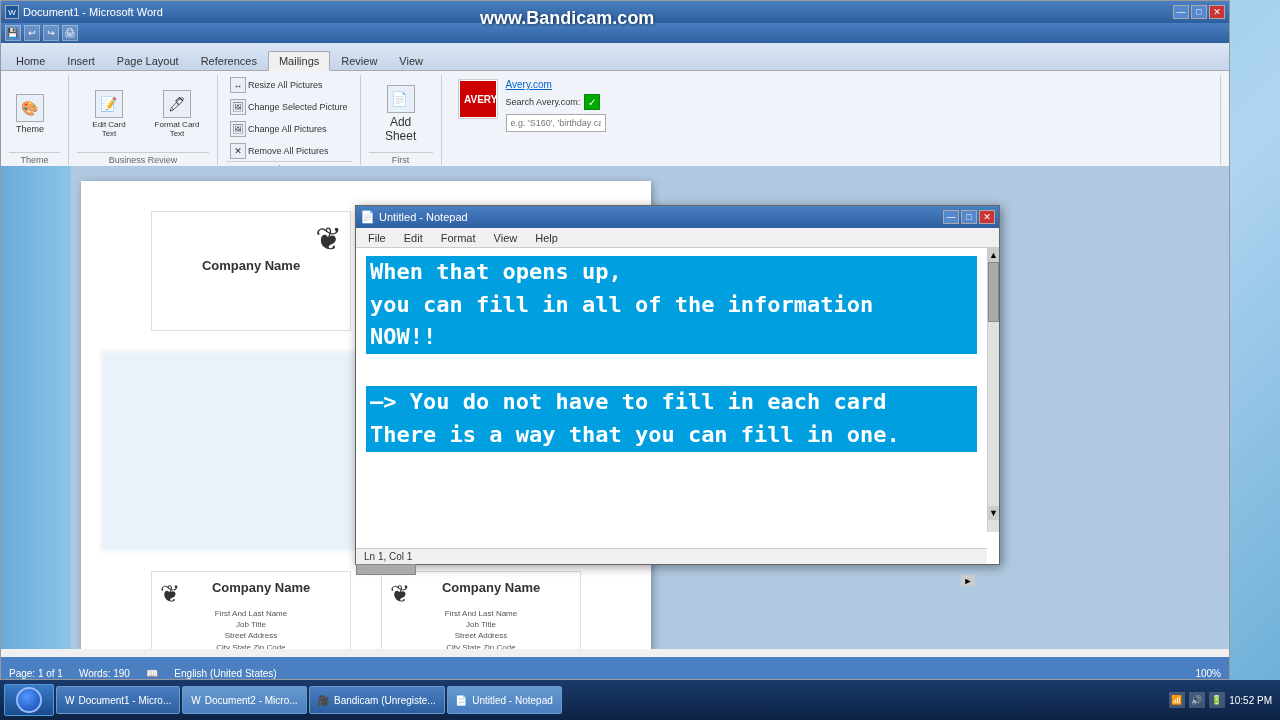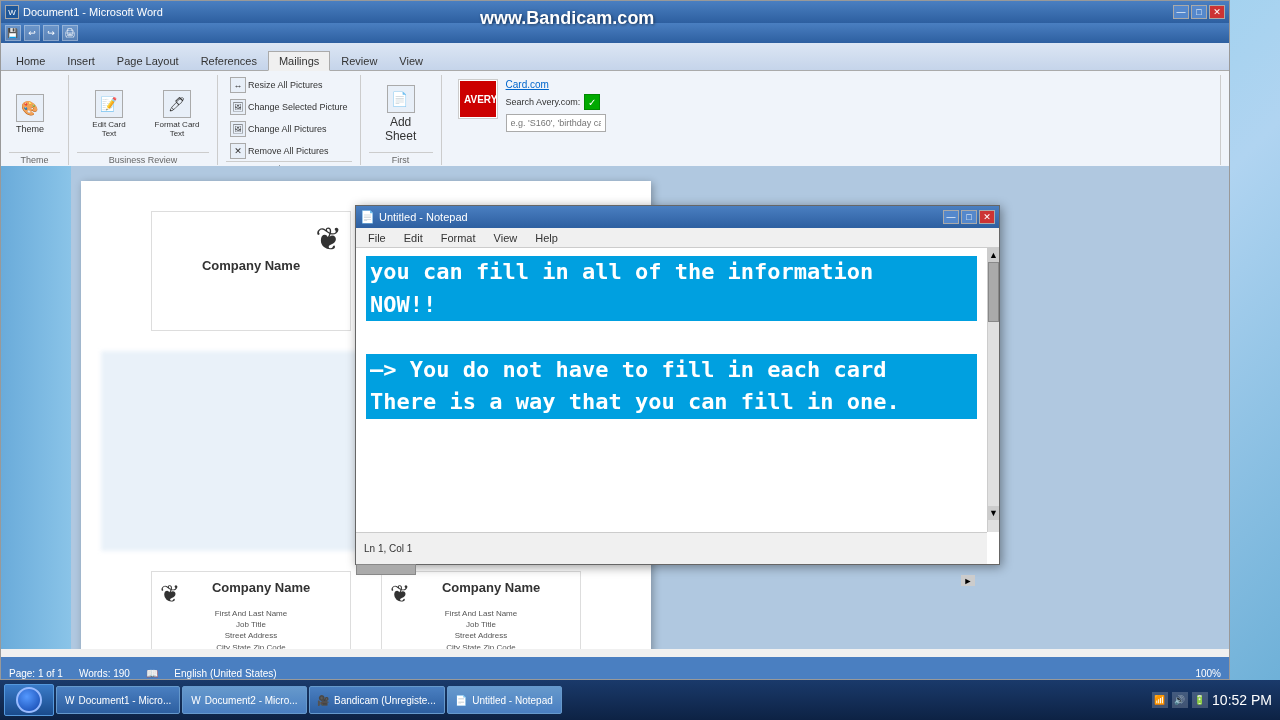--- a/index.html
+++ b/index.html
@@ -325,21 +325,21 @@
     }
     .systray-icon {
       width: 16px; height: 16px;
       background: rgba(255,255,255,0.2);
       display: flex; align-items: center; justify-content: center;
       font-size: 9px;
     }
     .clock {
       text-align: right;
       color: white;
-      font-size: 14px;
+      font-size: 10px;
       padding-right: 4px;
     }
 
     
     .notepad-window {
       position: absolute;
       top: 205px;
       left: 355px;
       width: 645px;
       height: 360px;
@@ -435,21 +435,21 @@
       width: 100%;
       height: 60px;
       background: #aaa;
       border: 1px solid #888;
     }
 
     
     .np-status {
       position: absolute;
       bottom: 0; left: 0; right: 12px;
-      height: 32px;
+      height: 16px;
       background: #f0f0f0;
       border-top: 1px solid #ccc;
       display: flex;
       align-items: center;
       padding: 0 8px;
       font-size: 10px;
       color: #333;
     }
 
     
@@ -567,21 +567,21 @@
 
     <div class="avery-section" style="flex:1;">
       <div style="display:flex;align-items:flex-start;gap:8px;flex:1;">
         <div class="avery-logo">
           <svg width="36" height="36" viewBox="0 0 36 36">
             <rect width="36" height="36" fill="#cc0000"></rect>
             <text x="4" y="22" font-size="10" fill="white" font-weight="bold">AVERY</text>
           </svg>
         </div>
         <div style="display:flex;flex-direction:column;gap:4px;">
-          <span style="font-size:10px;color:#0066cc;cursor:pointer;text-decoration:underline;">Card.com</span>
+          <span style="font-size:10px;color:#0066cc;cursor:pointer;text-decoration:underline;">Avery.com</span>
           <div class="avery-search">
             <span style="font-size:9px;color:#333;">Search Avery.com:</span>
             <div style="width:16px;height:16px;background:#00aa00;border:1px solid #008800;display:flex;align-items:center;justify-content:center;">
               <span style="color:white;font-size:10px;">✓</span>
             </div>
           </div>
           <div style="display:flex;gap:4px;align-items:center;">
             <input class="avery-search-input" type="text" placeholder="e.g. 'S160', 'birthday card'" style="">
           </div>
           <span style="font-size:9px;color:#0066cc;cursor:pointer;text-decoration:underline;margin-top:36px;">Help and More Templates</span>
@@ -687,20 +687,21 @@
   <div class="np-menu">
     <div class="np-menu-item">File</div>
     <div class="np-menu-item">Edit</div>
     <div class="np-menu-item">Format</div>
     <div class="np-menu-item">View</div>
     <div class="np-menu-item">Help</div>
   </div>
 
   <div class="np-content">
     <div class="np-text">
+      <span class="np-line selected">When that opens up,</span>
       <span class="np-line selected">you can fill in all of the information</span>
       <span class="np-line selected">NOW!!</span>
       <span class="np-line">&nbsp;</span>
       <span class="np-line selected">–&gt; You do not have to fill in each card</span>
       <span class="np-line selected">There is a way that you can fill in one.</span>
     </div>
   </div>
 
   <div class="np-scrollbar-v">
     <div style="width:100%;height:14px;background:#ccc;display:flex;align-items:center;justify-content:center;font-size:9px;">▲</div>

